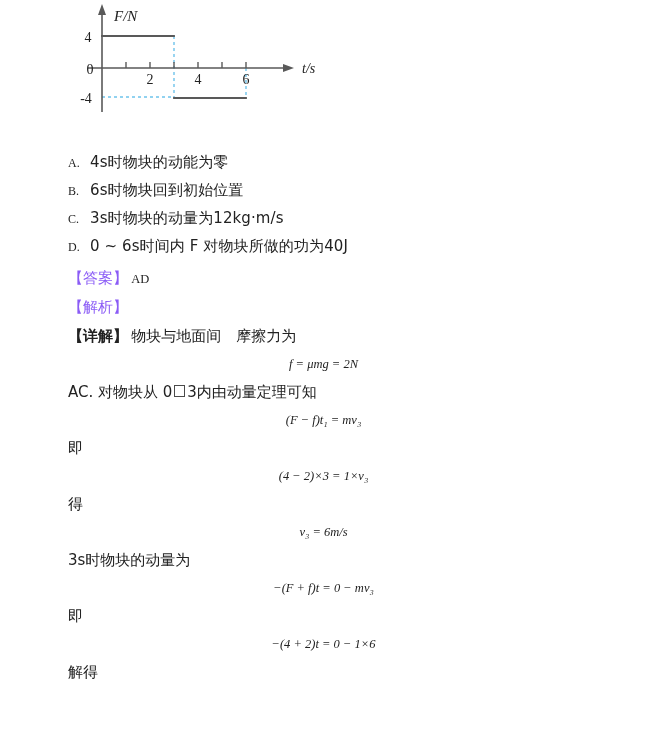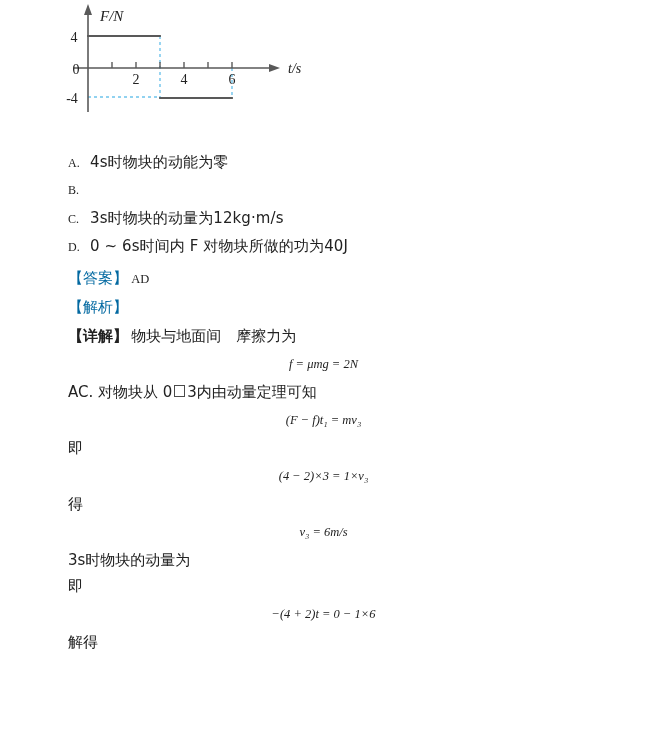--- a/index.html
+++ b/index.html
@@ -12,21 +12,21 @@
     height: 741px;
     position: relative;
     font-family: "Liberation Serif", "DejaVu Serif", serif;
     color: #222222;
     overflow: hidden;
   }
 
   
   #figure {
     position: absolute;
-    left: 64px;
+    left: 78px;
     top: 2px;
     width: 270px;
     height: 118px;
   }
   #figure svg { display: block; }
 
   
   .doc {
     position: absolute;
     left: 0;
@@ -52,21 +52,21 @@
 
   .para {
     padding: 0 0 0 68px;
     font-size: 12.5px;
     line-height: 26px;
     height: 26px;
     white-space: nowrap;
   }
 
   .marker {
-    color: #0369a1;
+    color: #8b5cf6;
   }
   .marker-line {
     padding: 0 0 0 68px;
     font-size: 12.5px;
     line-height: 25px;
     height: 25px;
     white-space: nowrap;
   }
 
   .eq {
@@ -143,20 +143,21 @@
 
 <div class="doc">
 
   <div class="opt">
     <span class="tag">A.</span>
     <span class="txt cjk">4s时物块的动能为零</span>
   </div>
 
   <div class="opt">
     <span class="tag">B.</span>
+    <span class="txt cjk">6s时物块回到初始位置</span>
   </div>
 
   <div class="opt">
     <span class="tag">C.</span>
     <span class="txt cjk">3s时物块的动量为12kg·m/s</span>
   </div>
 
   <div class="opt">
     <span class="tag">D.</span>
     <span class="txt cjk">0 ~ 6s时间内 F 对物块所做的功为40J</span>
@@ -209,20 +210,23 @@
   <div class="eq">
     <span>v₃ = 6m/s</span>
   </div>
 
   <div class="para">
     <span class="cjk">3s时物块的动量为</span>
   </div>
 
 
 
+  <div class="eq">
+    <span>−(F + f)t = 0 − mv₃</span>
+  </div>
 
   <div class="para">
     <span class="cjk">即</span>
   </div>
 
   <div class="eq">
     <span>−(4 + 2)t = 0 − 1×6</span>
   </div>
 
   <div class="para">

